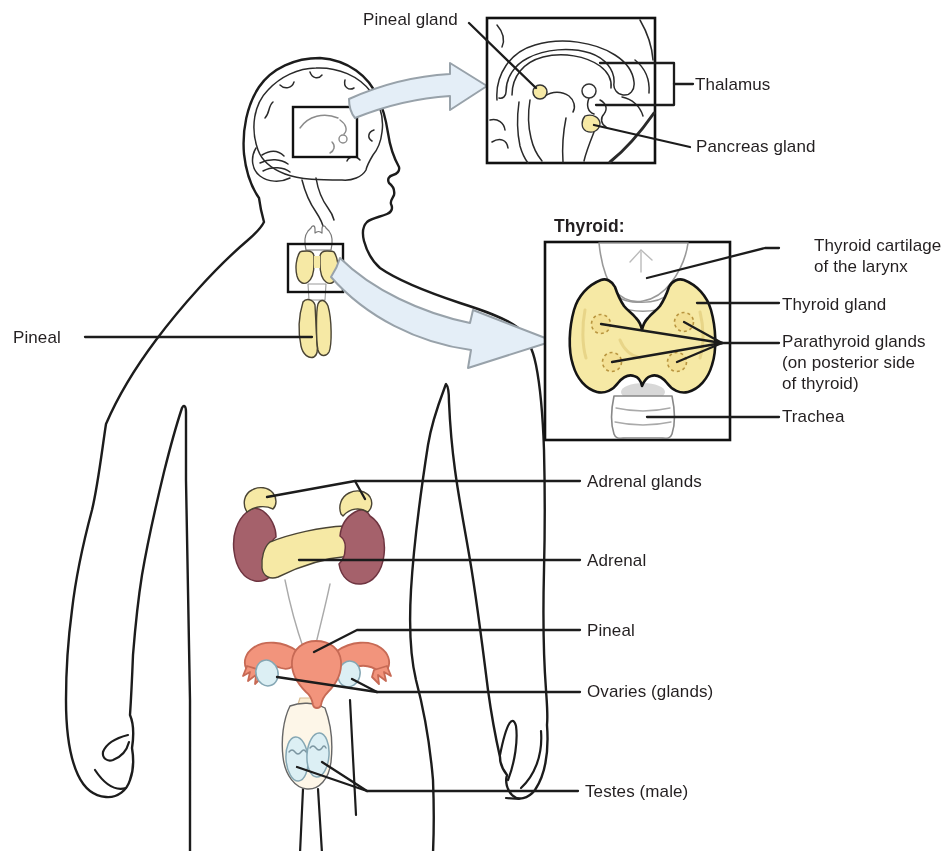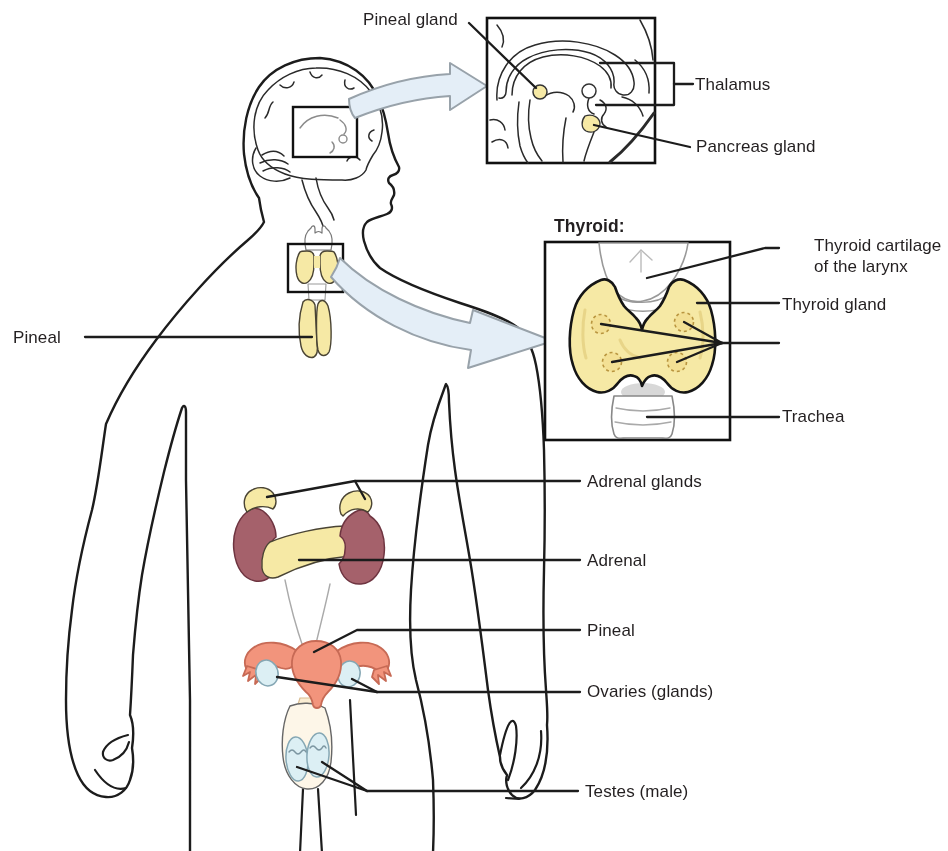--- a/index.html
+++ b/index.html
@@ -289,20 +289,23 @@
   </g>
 </svg>
 
   <div class="lbl" style="left:363px;top:9px">Pineal gland</div>
   <div class="lbl" style="left:695px;top:74px">Thalamus</div>
   <div class="lbl" style="left:696px;top:136px">Pancreas gland</div>
   <div class="lbl bold" style="left:554px;top:216px">Thyroid:</div>
   <div class="lbl" style="left:814px;top:235px">Thyroid cartilage
 of the larynx</div>
   <div class="lbl" style="left:782px;top:294px">Thyroid gland</div>
+  <div class="lbl" style="left:782px;top:331px">Parathyroid glands
+(on posterior side
+of thyroid)</div>
   <div class="lbl" style="left:782px;top:406px">Trachea</div>
   <div class="lbl" style="left:13px;top:327px">Pineal</div>
   <div class="lbl" style="left:587px;top:471px">Adrenal glands</div>
   <div class="lbl" style="left:587px;top:550px">Adrenal</div>
   <div class="lbl" style="left:587px;top:620px">Pineal</div>
   <div class="lbl" style="left:587px;top:681px">Ovaries (glands)</div>
   <div class="lbl" style="left:585px;top:781px">Testes (male)</div>
 
 </div>
 

